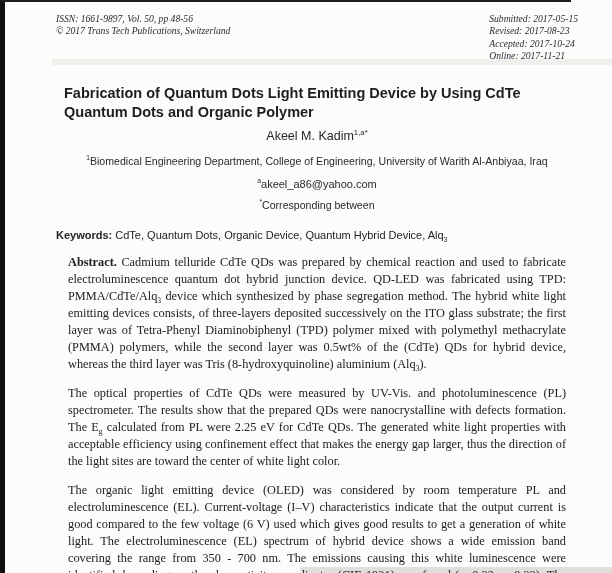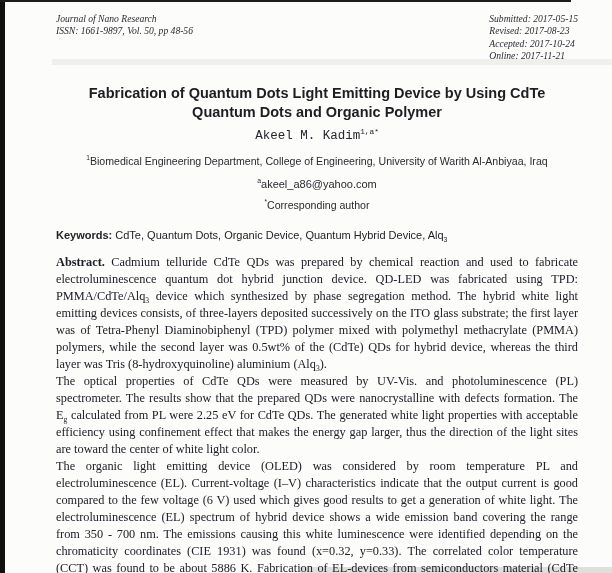--- a/index.html
+++ b/index.html
@@ -38,27 +38,27 @@
     font-size: 9.6px; line-height: 12.4px;
     color: #2a2a33;
   }
   .jheader .right { text-align: left; }
   
   .title {
     margin: 21px 8px 0 8px;
     font-family: "Liberation Sans", sans-serif;
     font-weight: bold;
     font-size: 14.5px; line-height: 19px;
-    text-align: center;
+    text-align: left;
     color: #1d1d22;
   }
   .author {
     margin-top: 7px;
     text-align: center;
-    font-family: Liberation Mono, monospace;
+    font-family: Liberation Sans, sans-serif;
     font-size: 12.5px;
     color: #26262c;
   }
   .affiliation {
     margin-top: 12px;
     text-align: center;
     font-family: "Liberation Sans", sans-serif;
     font-size: 10.6px;
     color: #2a2a30;
   }
@@ -83,57 +83,57 @@
     color: #222228;
   }
   .keywords .kw-label { font-weight: bold; }
   
   .abstract {
     margin-top: 13px;
     font-size: 12.3px; line-height: 17px;
     text-align: justify;
     color: #202028;
   }
-  .abstract p { margin: 0; }
+  .abstract p { margin: 12px; }
   .abstract b { font-weight: bold; }
   sup { font-size: .62em; vertical-align: super; line-height: 0; }
   sub { font-size: .62em; vertical-align: sub; line-height: 0; }
 </style>
 </head>
 <body>
 
 <div class="edge-left"></div>
 <div class="edge-top"></div>
 <div class="scan-band-header"></div>
 <div class="scan-band-bottom"></div>
 
 <div class="content">
 
   <div class="jheader">
     <div class="left">
-      <div>Journal of Nano Research</div>
       <div>ISSN: 1661-9897, Vol. 50, pp 48-56</div>
+      <div>© 2017 Trans Tech Publications, Switzerland</div>
     </div>
     <div class="right">
       <div>Submitted: 2017-05-15</div>
       <div>Revised: 2017-08-23</div>
       <div>Accepted: 2017-10-24</div>
       <div>Online: 2017-11-21</div>
     </div>
   </div>
 
   <h1 class="title">Fabrication of Quantum Dots Light Emitting Device by Using CdTe Quantum Dots and Organic Polymer</h1>
 
   <div class="author"><span>Akeel M. Kadim</span><sup>1,a*</sup></div>
 
   <div class="affiliation"><sup>1</sup><span>Biomedical Engineering Department, College of Engineering, University of Warith Al-Anbiyaa, Iraq</span></div>
 
   <div class="email"><sup>a</sup><span>akeel_a86@yahoo.com</span></div>
 
-  <div class="corresponding"><sup>*</sup><span>Corresponding author</span></div>
+  <div class="corresponding"><sup>*</sup><span>Corresponding between</span></div>
 
   <div class="keywords"><span class="kw-label">Keywords:</span><span> CdTe, Quantum Dots, Organic Device, Quantum Hybrid Device, Alq<sub>3</sub></span></div>
 
   <div class="abstract">
     <p><b>Abstract.</b> Cadmium telluride CdTe QDs was prepared by chemical reaction and used to fabricate electroluminescence quantum dot hybrid junction device. QD-LED was fabricated using TPD: PMMA/CdTe/Alq<sub>3</sub> device which synthesized by phase segregation method. The hybrid white light emitting devices consists, of three-layers deposited successively on the ITO glass substrate; the first layer was of Tetra-Phenyl Diaminobiphenyl (TPD) polymer mixed with polymethyl methacrylate (PMMA) polymers, while the second layer was 0.5wt% of the (CdTe) QDs for hybrid device, whereas the third layer was Tris (8-hydroxyquinoline) aluminium (Alq<sub>3</sub>).</p>
     <p>The optical properties of CdTe QDs were measured by UV-Vis. and photoluminescence (PL) spectrometer. The results show that the prepared QDs were nanocrystalline with defects formation. The E<sub>g</sub> calculated from PL were 2.25 eV for CdTe QDs. The generated white light properties with acceptable efficiency using confinement effect that makes the energy gap larger, thus the direction of the light sites are toward the center of white light color.</p>
     <p>The organic light emitting device (OLED) was considered by room temperature PL and electroluminescence (EL). Current-voltage (I–V) characteristics indicate that the output current is good compared to the few voltage (6 V) used which gives good results to get a generation of white light. The electroluminescence (EL) spectrum of hybrid device shows a wide emission band covering the range from 350 - 700 nm. The emissions causing this white luminescence were identified depending on the chromaticity coordinates (CIE 1931) was found (x=0.32, y=0.33). The correlated color temperature (CCT) was found to be about 5886 K. Fabrication of EL-devices from semiconductors material (CdTe QDs) between two layers organic polymer (TPD) and organic molecules (Alq) were effective in white light generation. The recombination processes and I-V characteristics gives rises to the output current is good compared to the few voltages used which gives good results to become a generation of light.</p>
   </div>
 
 </div>

